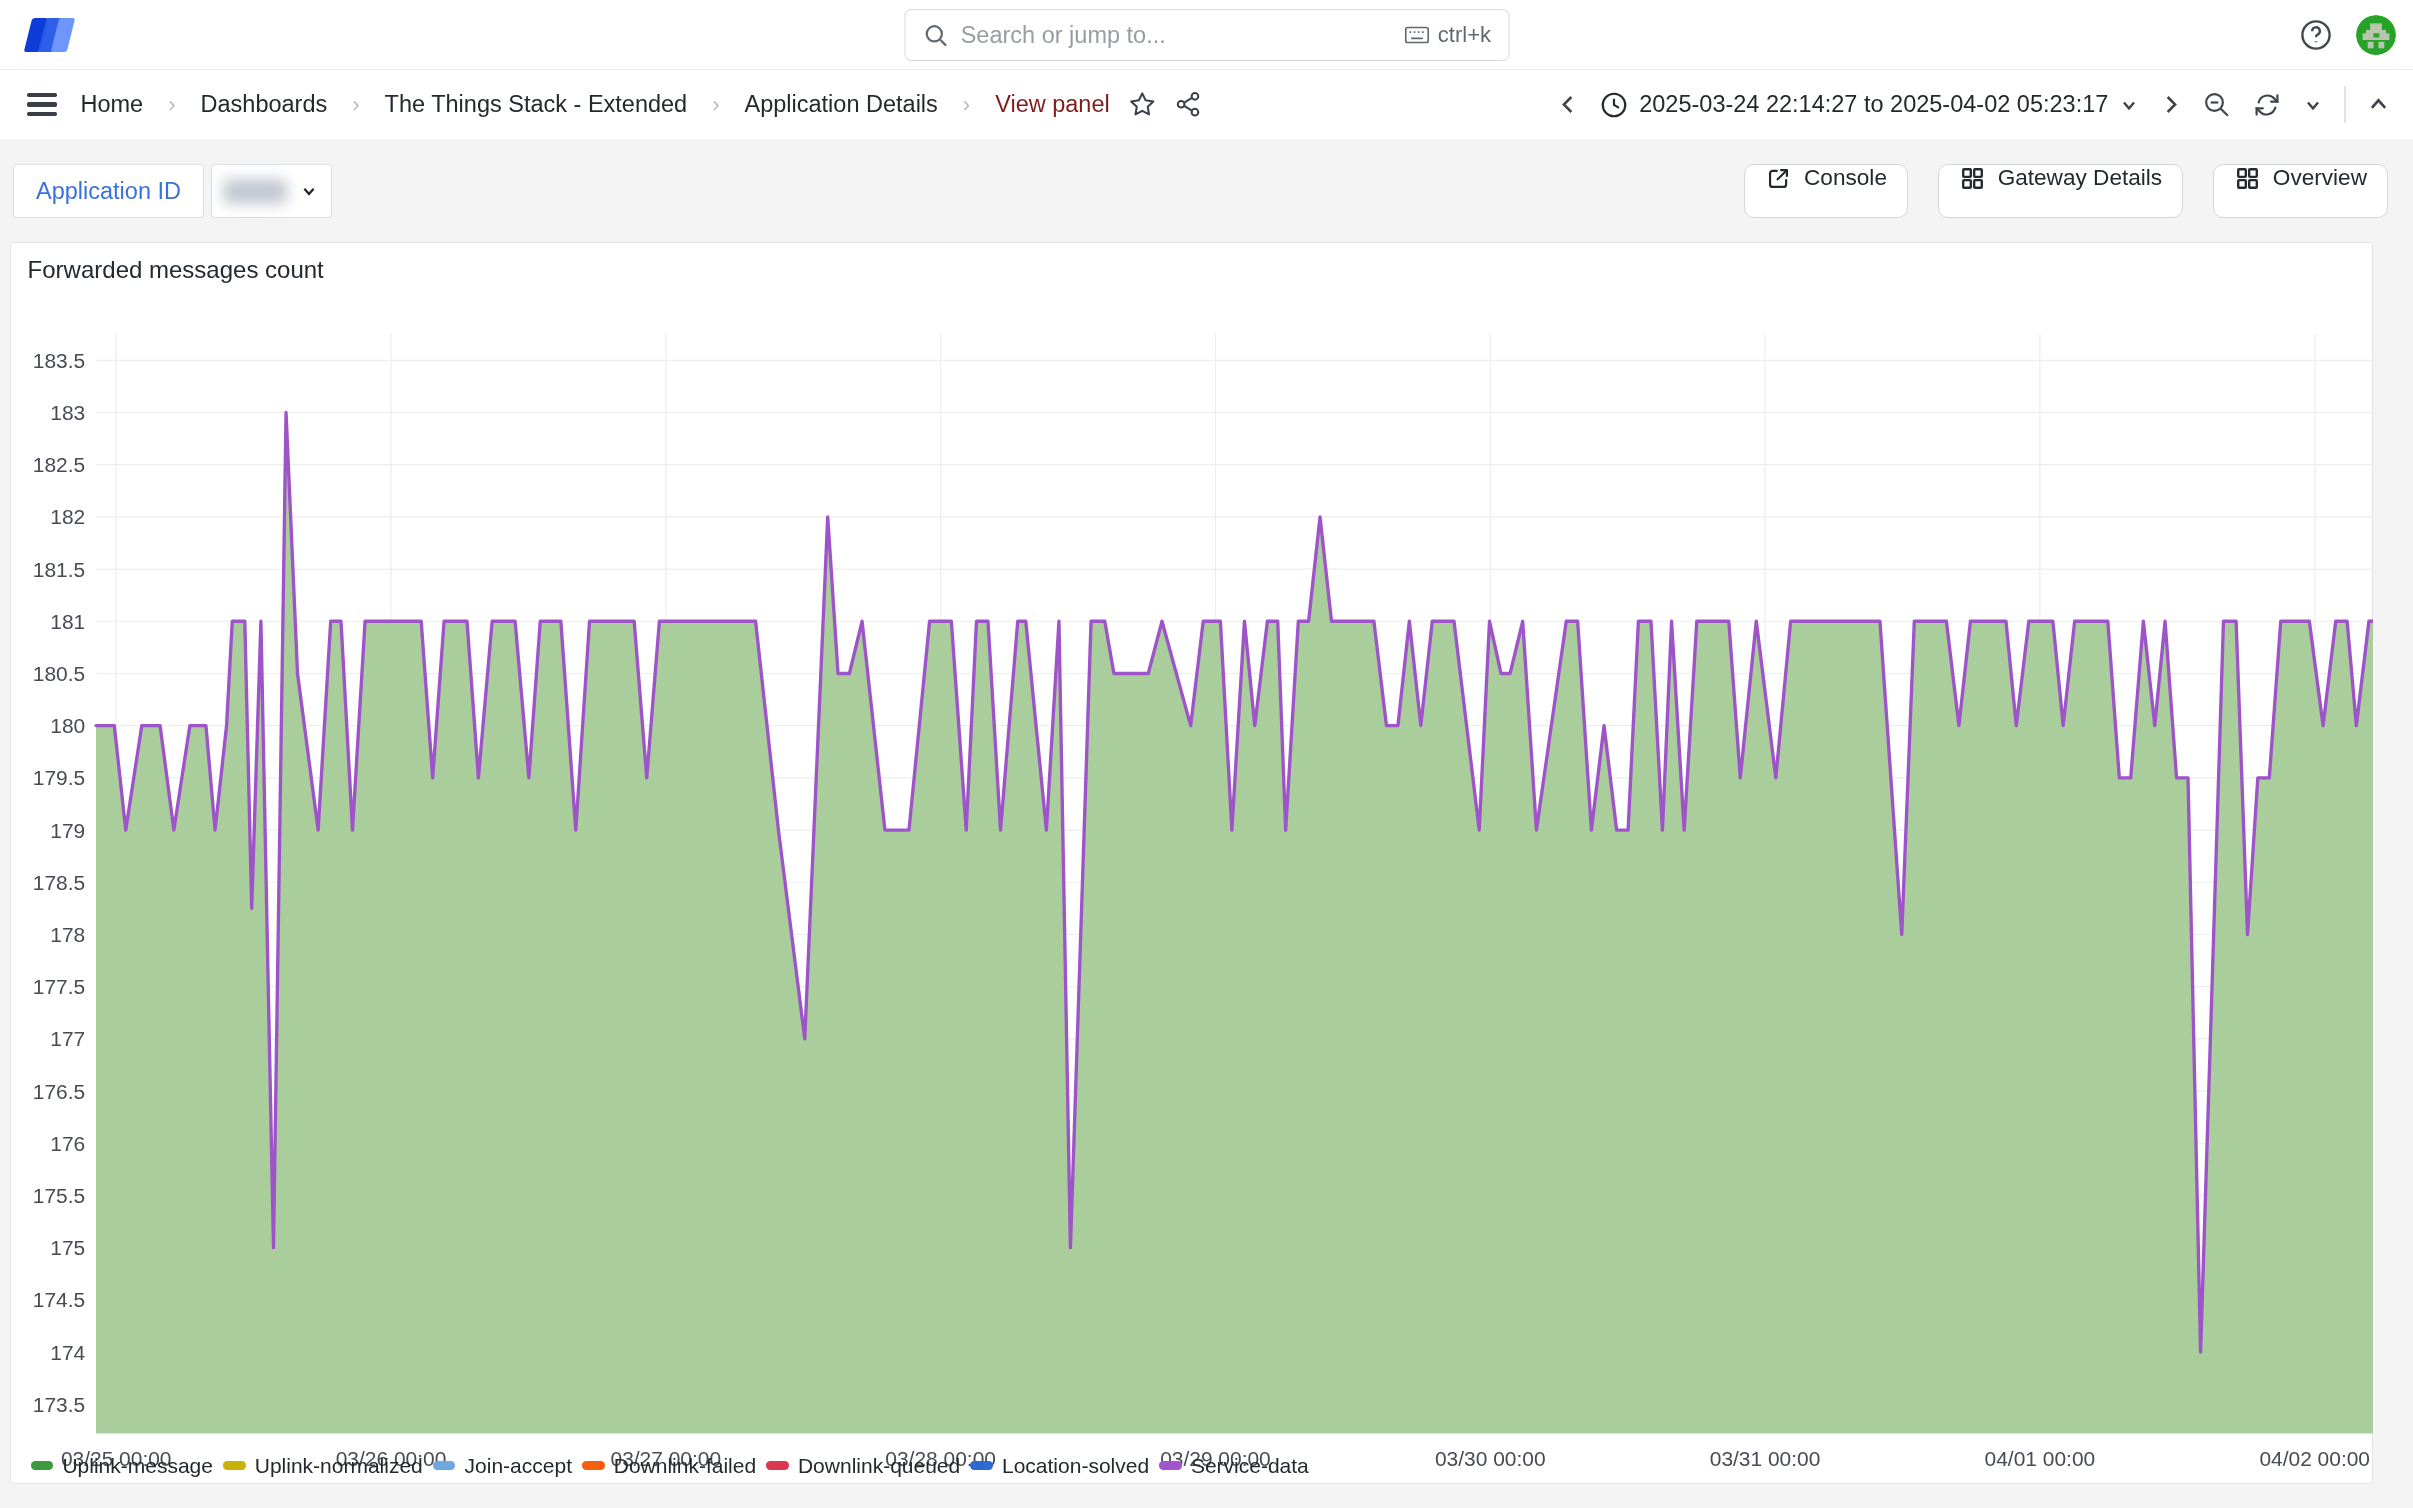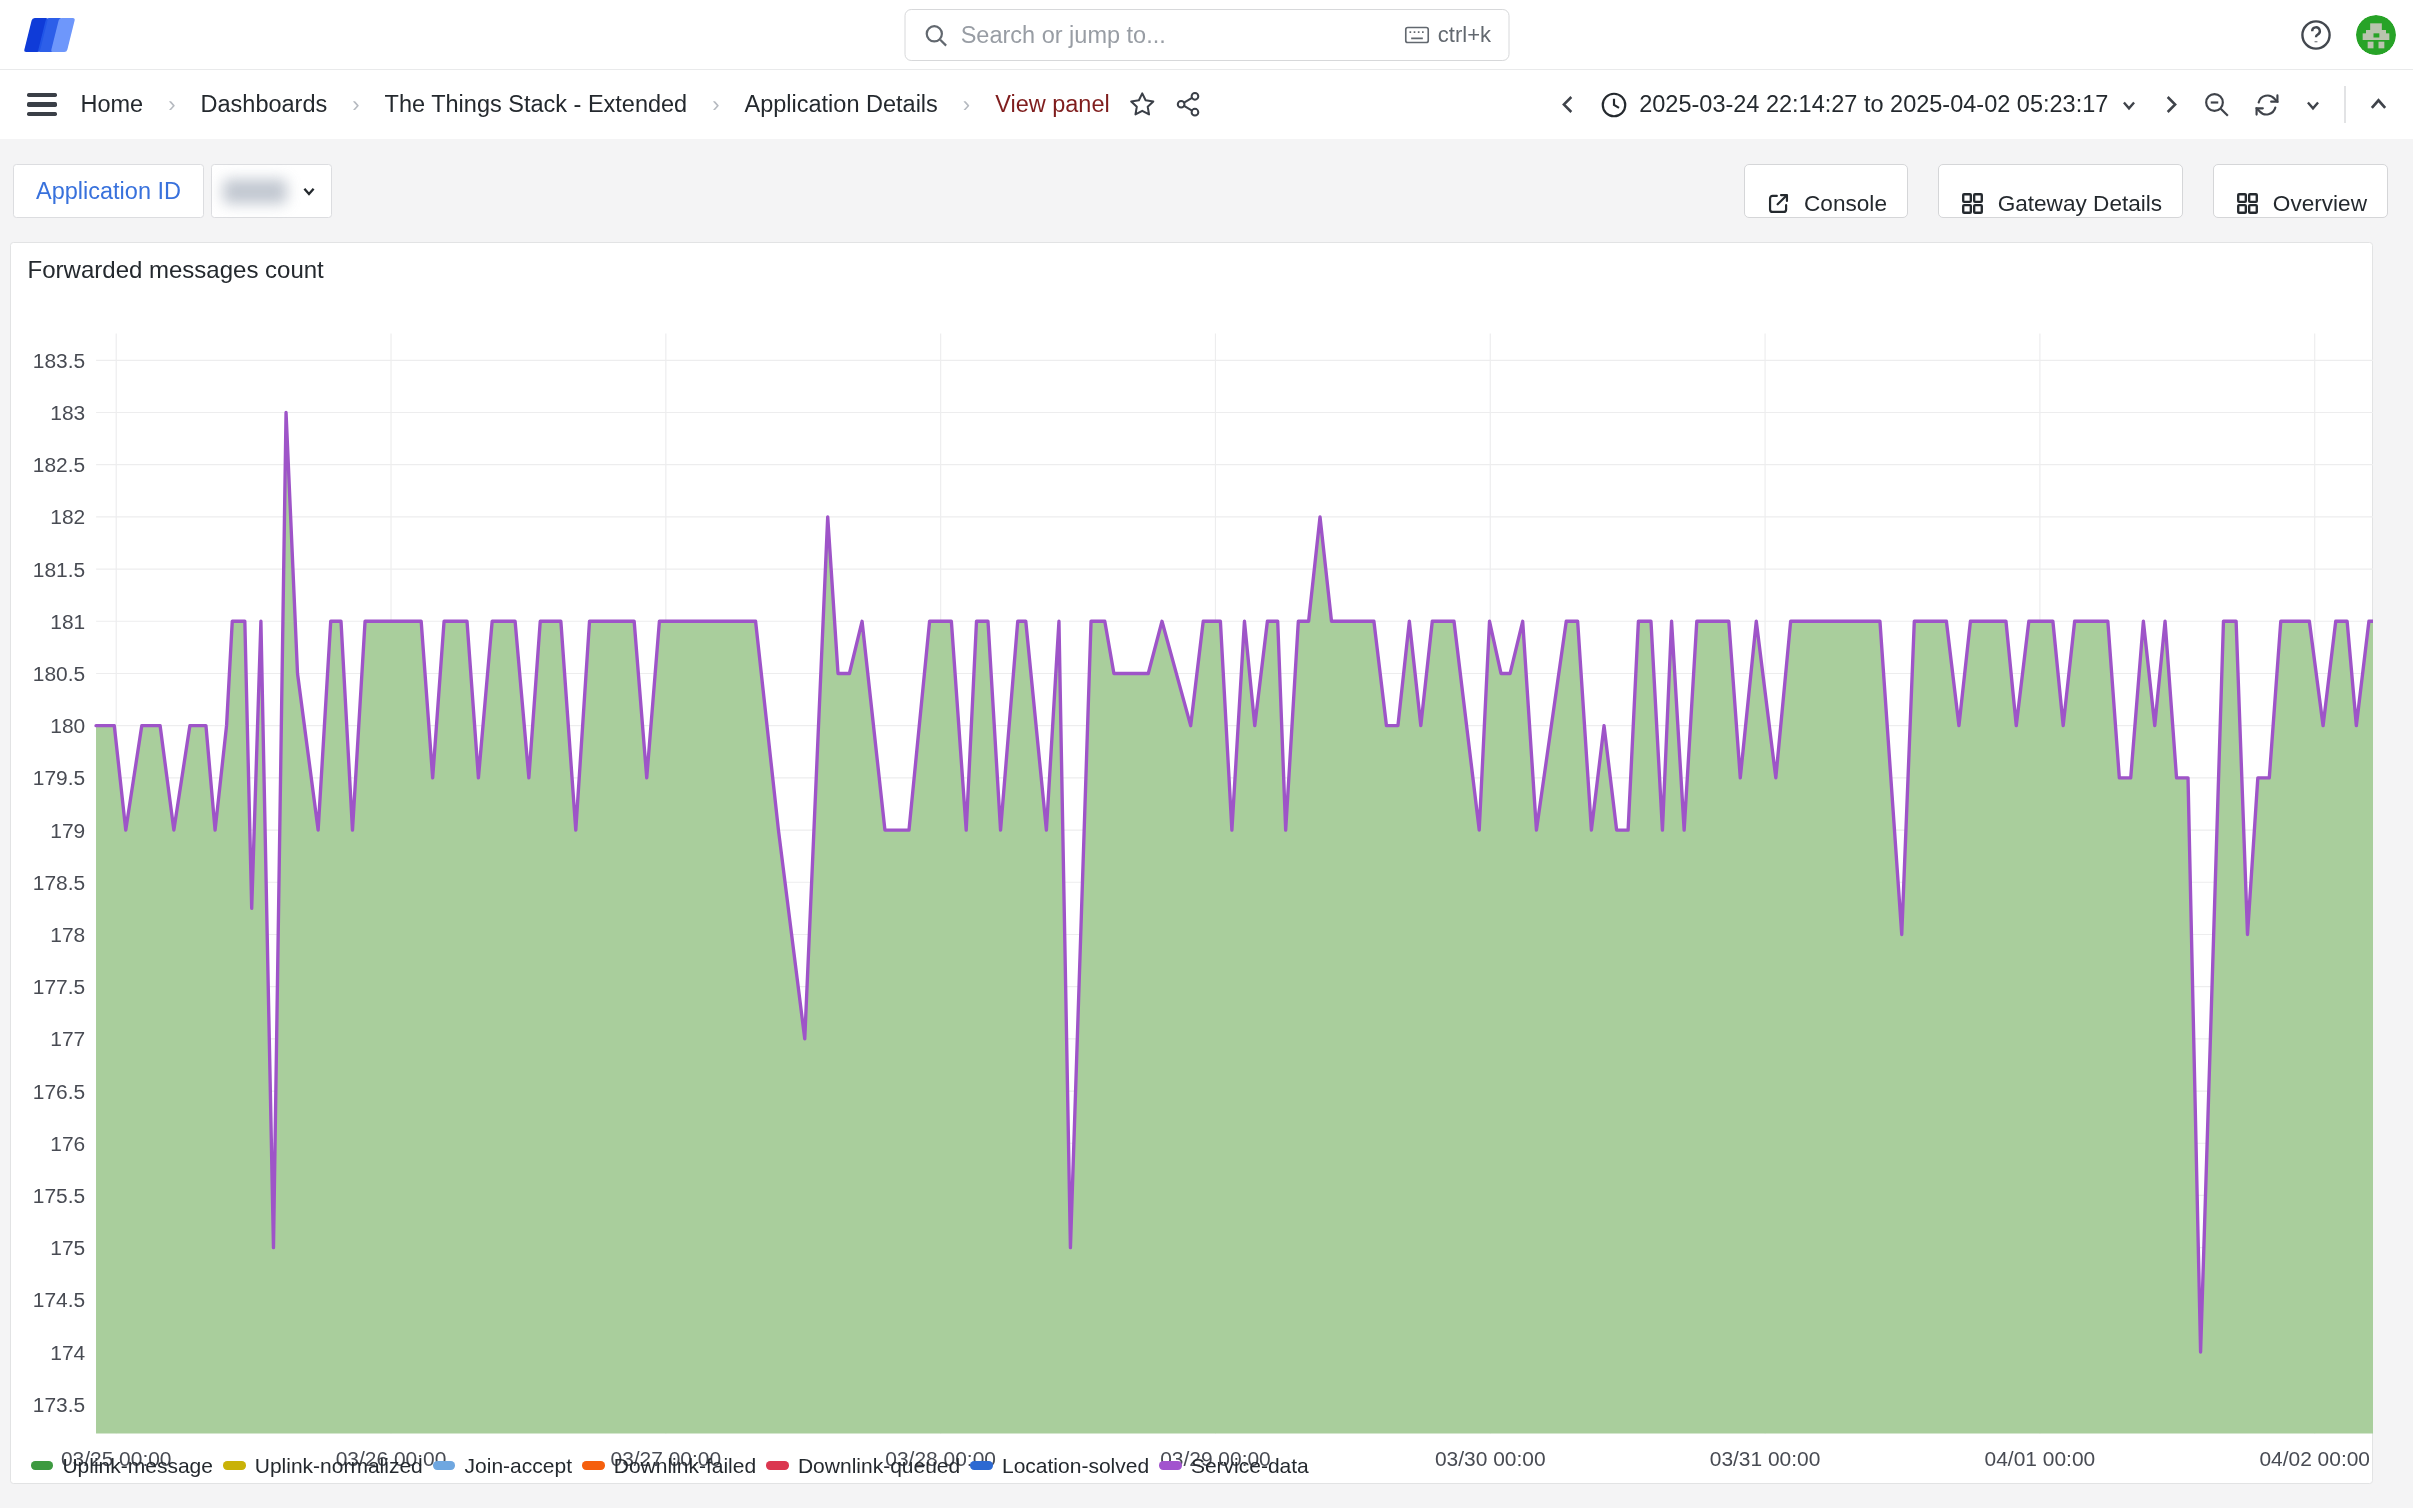--- a/index.html
+++ b/index.html
@@ -38,22 +38,22 @@
 
   
   .content { padding:25px 25px 0 13px; }
   .varrow { display:flex; align-items:flex-start; }
   .varbox { height:54px; background:#fff; border:0.8px solid #dcdde0; border-radius:3.4px;
     display:flex; align-items:center; padding:0 22px; }
   .varbox.label { color:#3871dc; font-size:23.5px; font-weight:500; }
   .varbox.value { margin-left:6.7px; width:121px; justify-content:space-between; padding:0 11.7px; }
   .blurval { width:64px; height:25px; border-radius:5px; background:#aeb6c2; filter:blur(6.7px); opacity:.75; }
   .btn-cluster { margin-left:auto; display:flex; gap:30px; }
-  .btn { height:54px; background:#fff; border:0.8px solid #d5d6d8; border-radius:5px;
-    display:flex; align-items:flex-end; gap:11.7px; padding:0 20px; font-size:22.6px; color:#24292e; cursor:pointer; }
+  .btn { height:54px; background:#fff; border:0.8px solid #d5d6d8; border-radius:10px;
+    display:flex; align-items:flex-start; gap:11.7px; padding:0 20px; font-size:22.6px; color:#24292e; cursor:pointer; }
   .btn svg { color:#24292e; }
 
   
   .panel { position:relative; margin-top:23.5px; margin-left:-3.4px; width:2363px; height:1242px;
     background:#fff; border:0.8px solid #e2e3e4; border-radius:3.4px; }
   .panel-title { position:absolute; top:13.4px; left:17px; font-size:24px; font-weight:500; color:#24292e; cursor:pointer; }
   #chart-svg { position:absolute; top:0; left:0; }
   .legend { position:absolute; left:20px; bottom:5px; display:flex; align-items:center; gap:10px; }
   .legend-item { display:flex; align-items:center; gap:9.2px; cursor:pointer; }
   .legend-swatch { width:22.6px; height:9.2px; border-radius:4.2px; }

